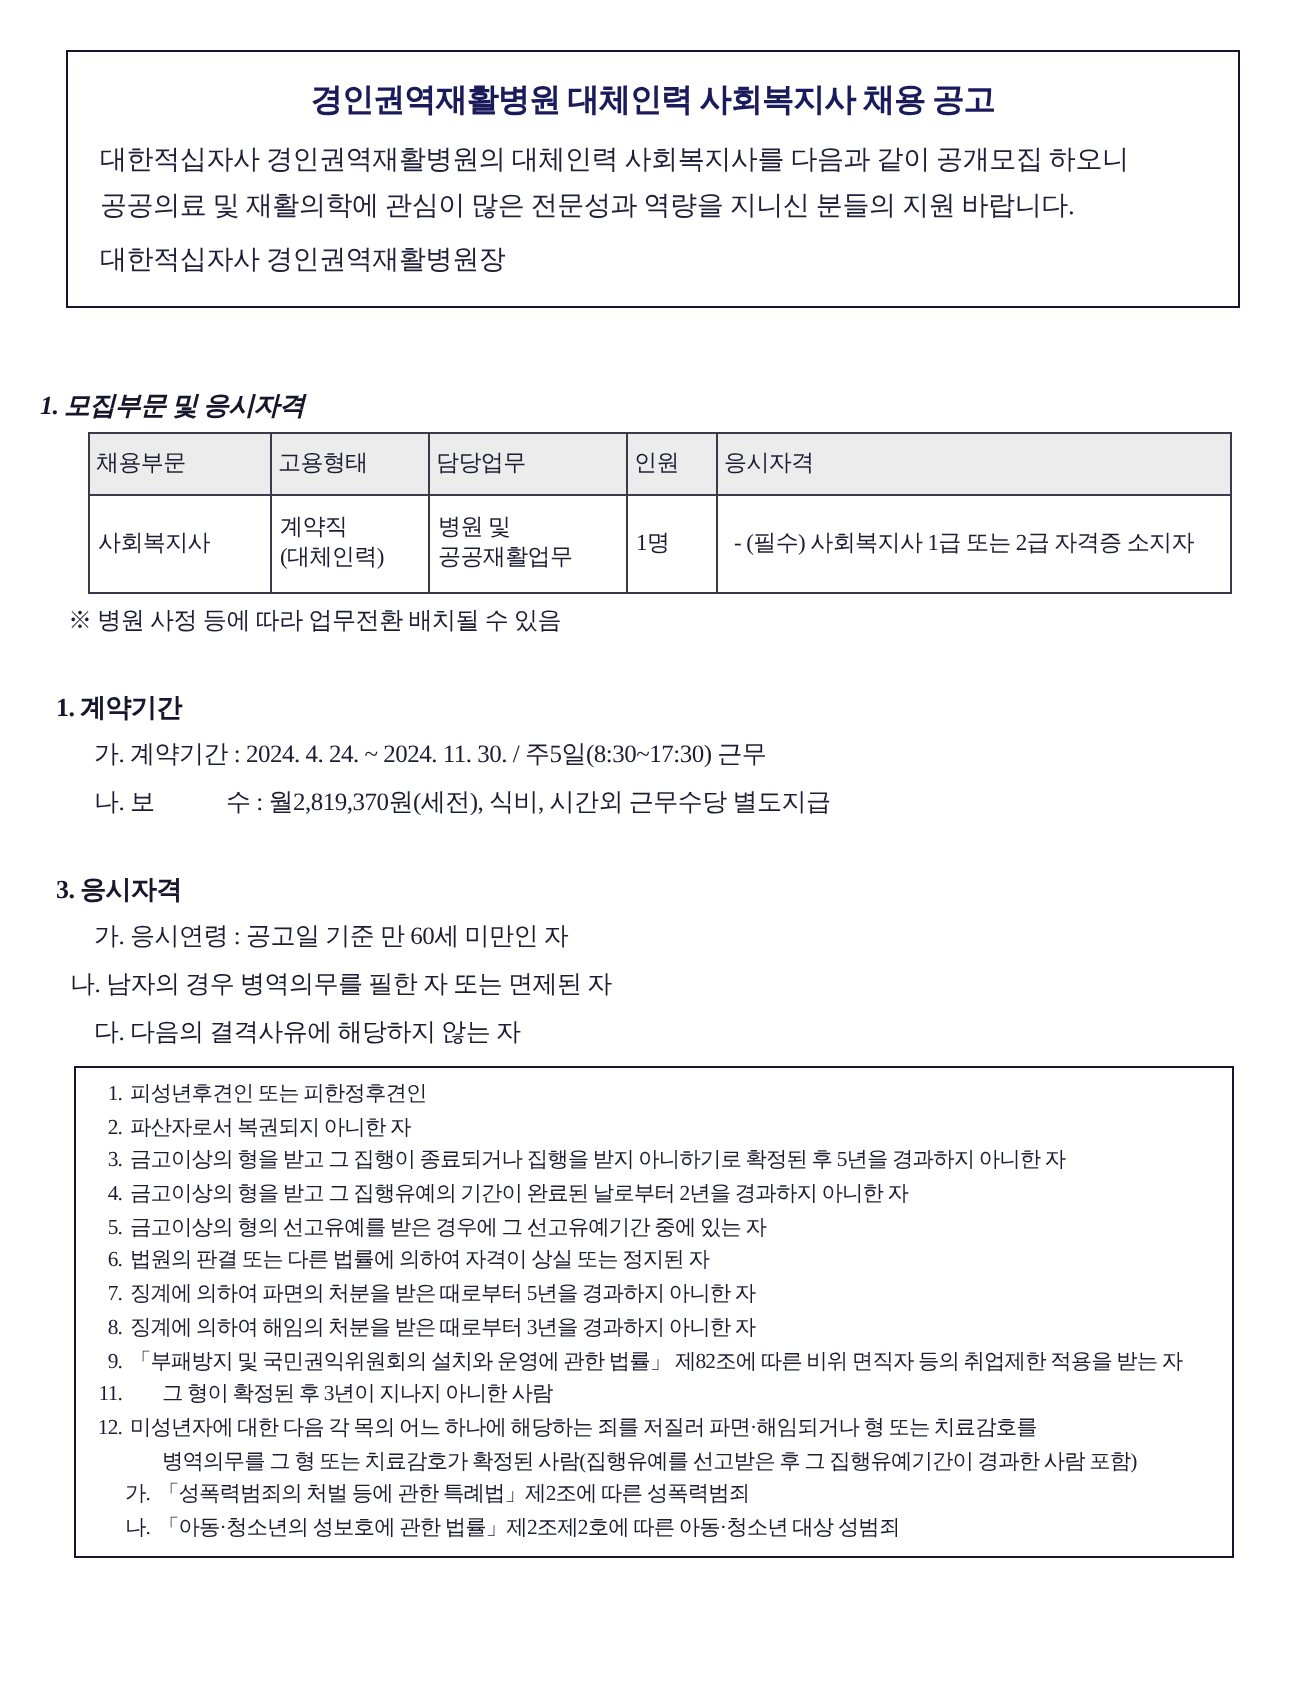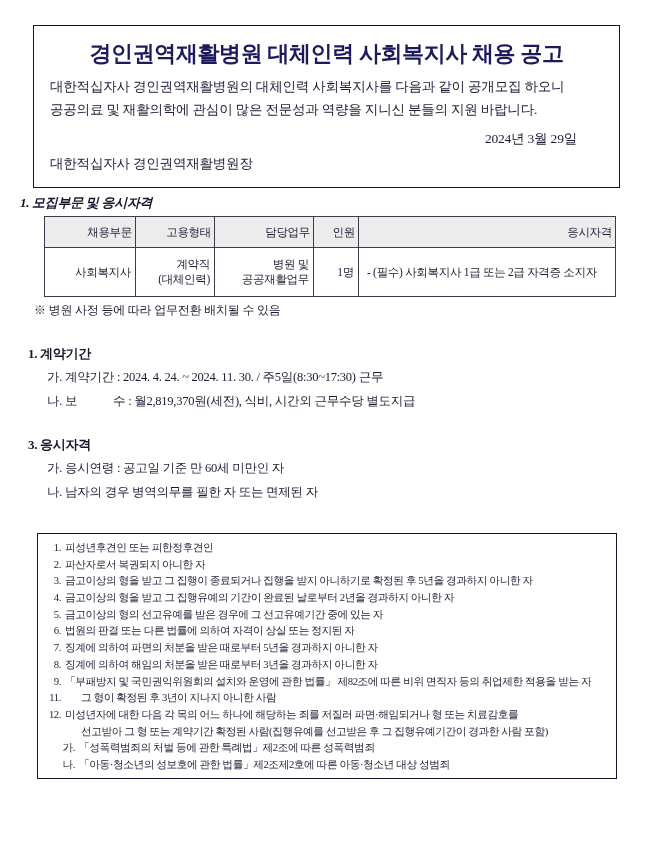--- a/index.html
+++ b/index.html
@@ -30,21 +30,21 @@
     position: absolute;
     left: 33px;
     top: 25px;
     width: 587px;
     box-sizing: border-box;
     border: 1.5px solid #15152e;
     padding: 12px 16px 14px 16px;
   }
   .header-title {
     text-align: center;
-    font-size: 22px;
+    font-size: 16px;
     font-weight: bold;
     color: #1b1b5c;
     letter-spacing: -0.4px;
     margin: 3px 0 10px 0;
     line-height: 1.2;
   }
   .header-para {
     font-size: 13.5px;
     line-height: 1.55;
     letter-spacing: -0.2px;
@@ -87,21 +87,21 @@
     left: 44px;
     top: 216px;
     width: 572px;
     border-collapse: collapse;
     font-size: 11.5px;
     letter-spacing: -0.3px;
   }
   .recruit-table th,
   .recruit-table td {
     border: 1px solid #3a3a4a;
-    text-align: right;
+    text-align: left;
     vertical-align: middle;
     color: #1c1c32;
     line-height: 1.28;
   }
   .recruit-table thead th {
     background: #ececec;
     font-weight: normal;
     height: 26px;
     padding: 2px 3px;
   }
@@ -133,21 +133,21 @@
   .sub-item {
     position: absolute;
     font-size: 12.5px;
     letter-spacing: -0.25px;
     color: #1c1c32;
     white-space: nowrap;
   }
   .sec2-a { left: 47px; top: 369px; }
   .sec2-b { left: 47px; top: 393px; }
   .sec3-a { left: 47px; top: 460px; }
-  .sec3-b { left: 47px; top: 484px; }
+  .sec3-b { left: 35px; top: 484px; }
   .sec3-c { left: 47px; top: 508px; }
 
   .pay-label-spacer {
     display: inline-block;
     width: 30px;
   }
 
   
   .disq-box {
     position: absolute;
@@ -200,21 +200,20 @@
 </style>
 </head>
 <body>
 
 <div class="page">
 
   <div class="header-box">
     <div class="header-title">경인권역재활병원 대체인력 사회복지사 채용 공고</div>
     <div class="header-para">대한적십자사 경인권역재활병원의 대체인력 사회복지사를 다음과 같이 공개모집 하오니</div>
     <div class="header-para">공공의료 및 재활의학에 관심이 많은 전문성과 역량을 지니신 분들의 지원 바랍니다.</div>
-    <div class="header-date">2024년 3월 29일</div>
     <div class="header-signer">대한적십자사 경인권역재활병원장</div>
   </div>
 
   <div class="section-heading sec1-heading">1. 모집부문 및 응시자격</div>
 
   <table class="recruit-table">
     <thead>
       <tr>
         <th class="col-dept">채용부문</th>
         <th class="col-type">고용형태</th>
@@ -249,20 +248,21 @@
   <div class="sub-item sec2-b">
     <span>나. 보</span>
     <span class="pay-label-spacer"></span>
     <span>수 : 월2,819,370원(세전), 식비, 시간외 근무수당 별도지급</span>
   </div>
 
   <div class="section-heading sec3-heading">3. 응시자격</div>
 
   <div class="sub-item sec3-a">가. 응시연령 : 공고일 기준 만 60세 미만인 자</div>
   <div class="sub-item sec3-b">나. 남자의 경우 병역의무를 필한 자 또는 면제된 자</div>
+  <div class="sub-item sec3-c">다. 다음의 결격사유에 해당하지 않는 자</div>
 
   <div class="disq-box">
     <ul class="disq-list">
 
       <li>
         <span class="disq-num">1.</span>
         <span class="disq-text">피성년후견인 또는 피한정후견인</span>
       </li>
       <li>
         <span class="disq-num">2.</span>
@@ -301,21 +301,21 @@
         <span class="disq-num">11.</span>
         <span class="disq-text">
           <span class="cont">그 형이 확정된 후 3년이 지나지 아니한 사람</span>
         </span>
       </li>
 
       <li>
         <span class="disq-num">12.</span>
         <span class="disq-text">
           <span>미성년자에 대한 다음 각 목의 어느 하나에 해당하는 죄를 저질러 파면·해임되거나 형 또는 치료감호를</span>
-          <span class="cont">선고받아 그 형 또는 계약기간 확정된 사람(집행유예를 선고받은 후 그 집행유예기간이 경과한 사람 포함)</span>
+          <span class="cont">병역의무를 그 형 또는 치료감호가 확정된 사람(집행유예를 선고받은 후 그 집행유예기간이 경과한 사람 포함)</span>
         </span>
       </li>
 
       <li class="disq-sub">
         <span class="disq-num">가.</span>
         <span class="disq-text">「성폭력범죄의 처벌 등에 관한 특례법」제2조에 따른 성폭력범죄</span>
       </li>
       <li class="disq-sub">
         <span class="disq-num">나.</span>
         <span class="disq-text">「아동·청소년의 성보호에 관한 법률」제2조제2호에 따른 아동·청소년 대상 성범죄</span>

